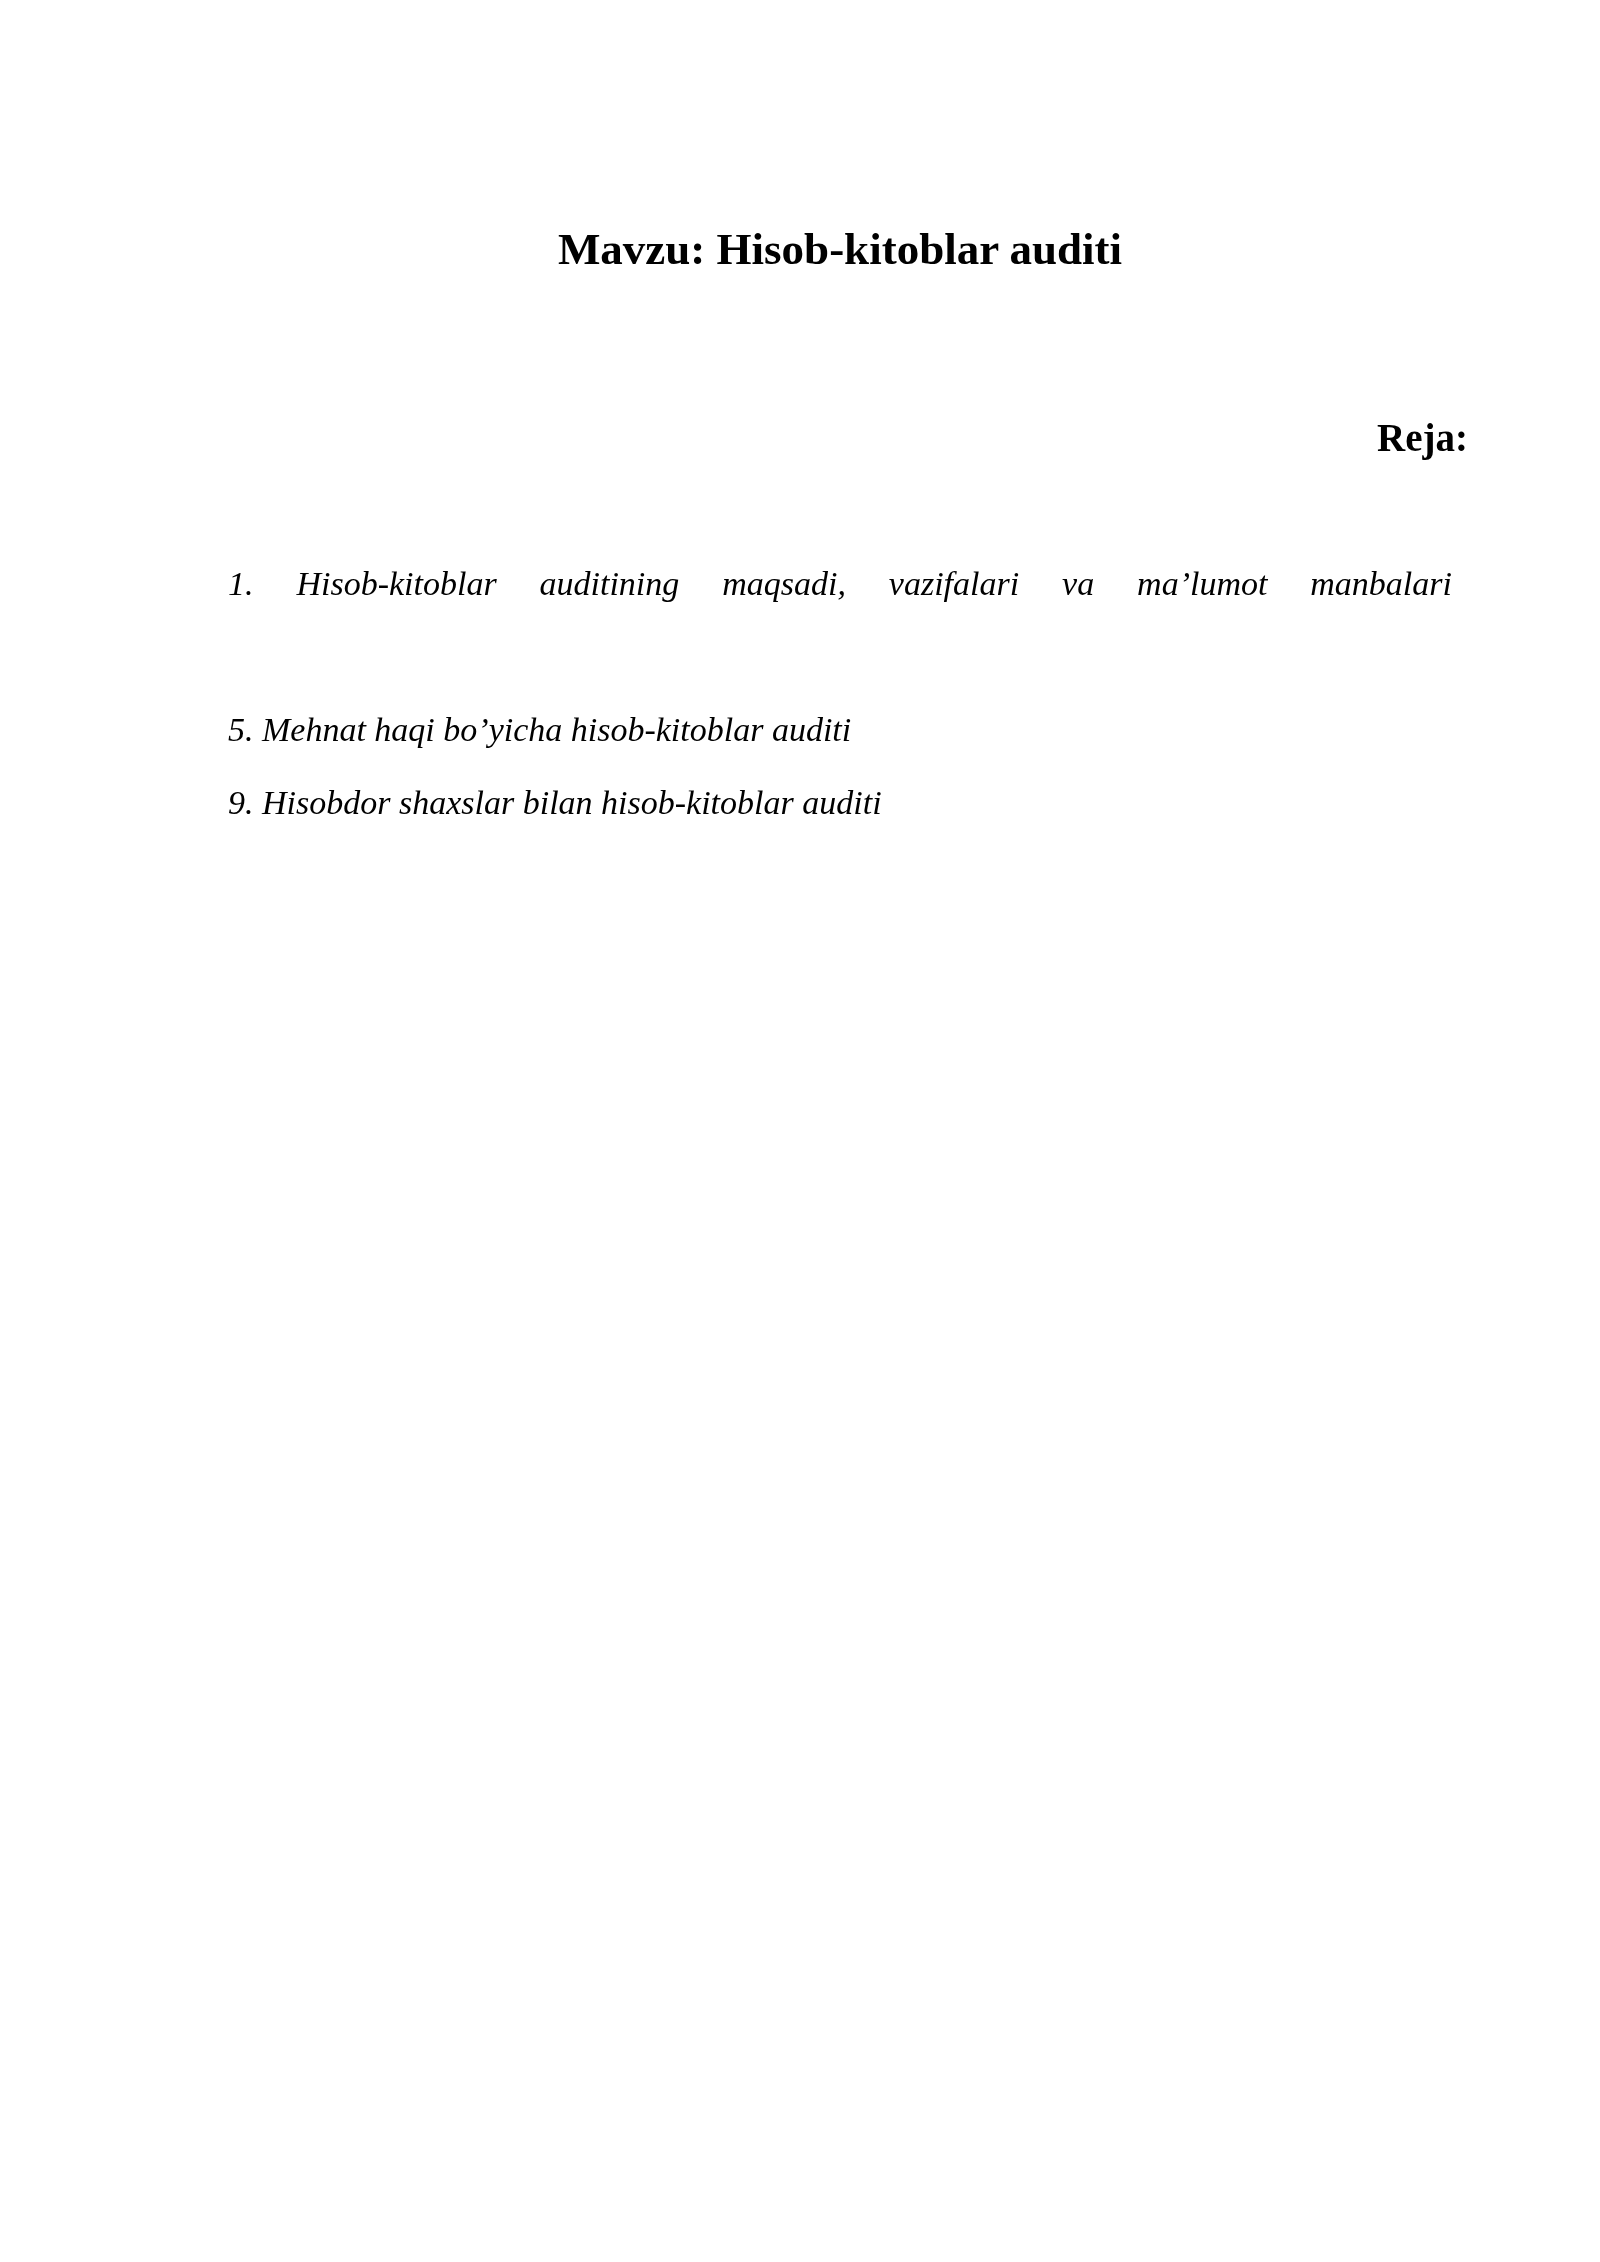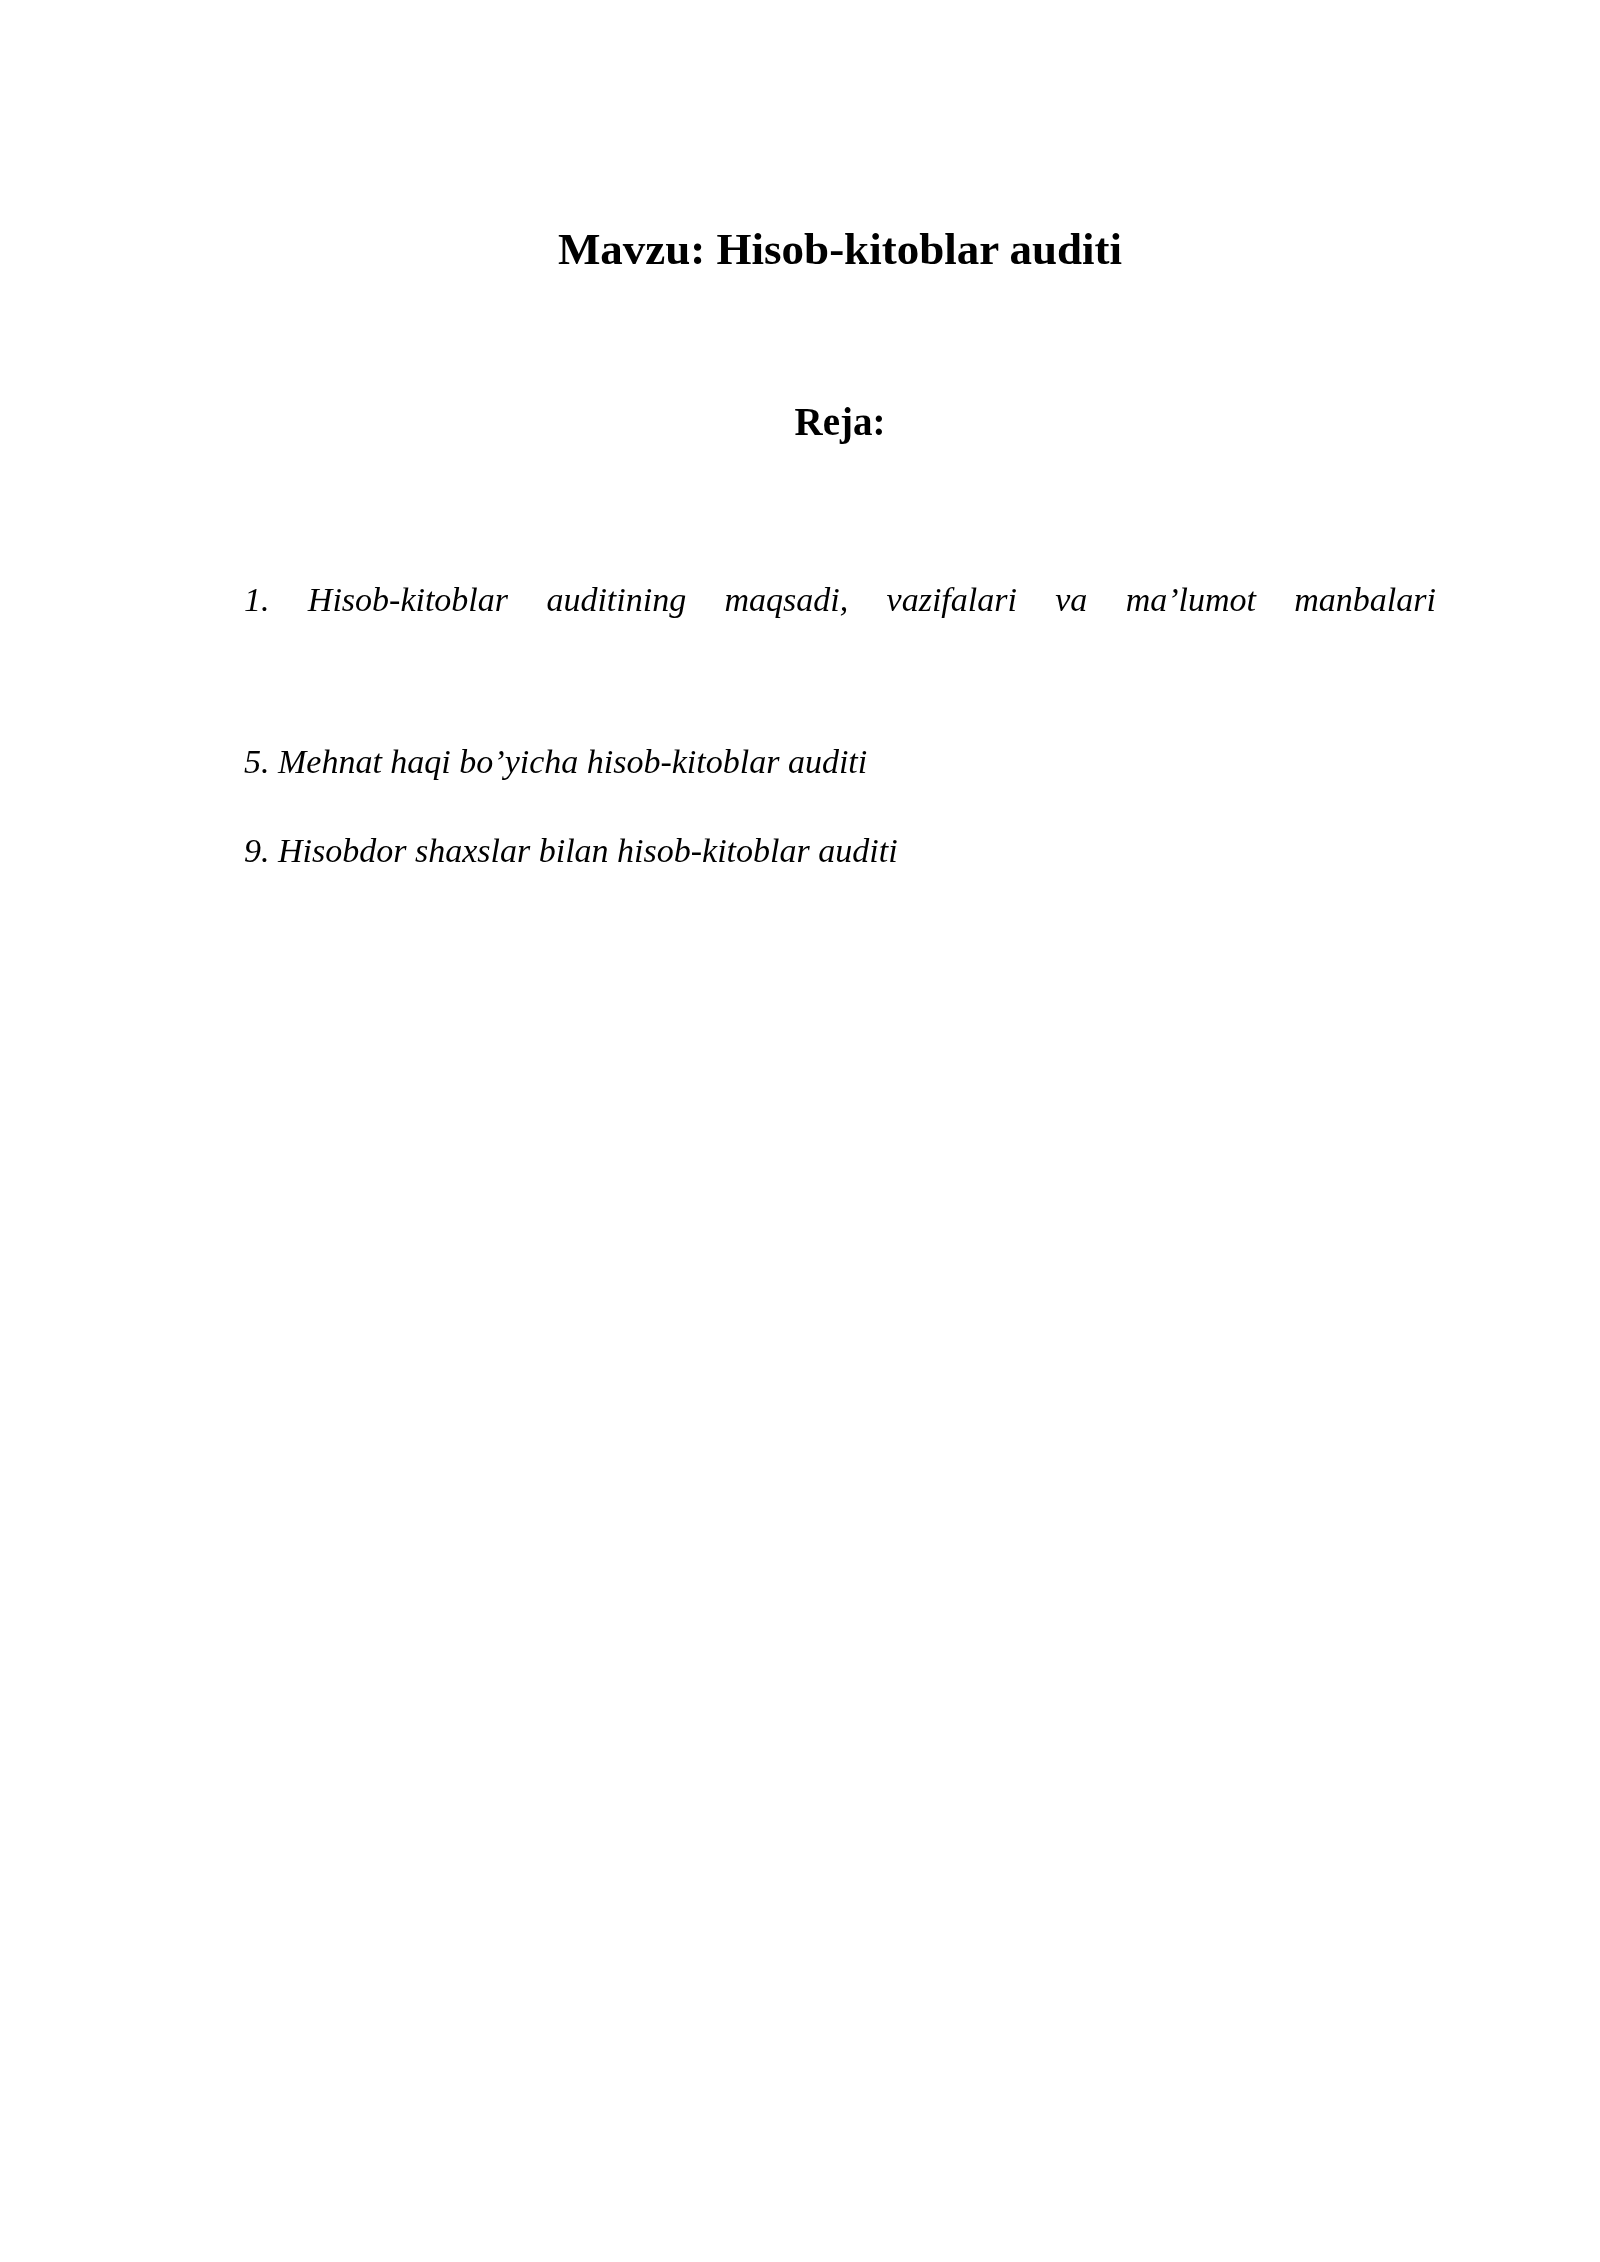--- a/index.html
+++ b/index.html
@@ -32,23 +32,23 @@
     font-weight: bold;
     font-size: 45px;
     line-height: 54px;
     letter-spacing: 0px;
     position: absolute;
     left: 0;
     top: 222px;
     width: 1224px;
   }
   .section-heading {
-    margin: 0;
+    margin: 16px;
     padding: 0;
-    text-align: center;
+    text-align: right;
     font-weight: bold;
     font-size: 39px;
     line-height: 48px;
     position: absolute;
     left: 0;
     top: 398px;
     width: 1224px;
   }
   .plan-list {
     position: absolute;
@@ -57,21 +57,21 @@
     width: 1224px;
     margin: 0;
     padding: 0;
     list-style: none;
   }
   .plan-item {
     font-style: italic;
     font-size: 34px;
     line-height: 73px;
     color: #000000;
-    margin: 16px;
+    margin: 0;
     padding: 0;
     text-align: left;
     white-space: normal;
   }
   .plan-item.justified {
     text-align: justify;
     text-justify: inter-word;
   }
   .plan-item.justified::after {
     content: "";

